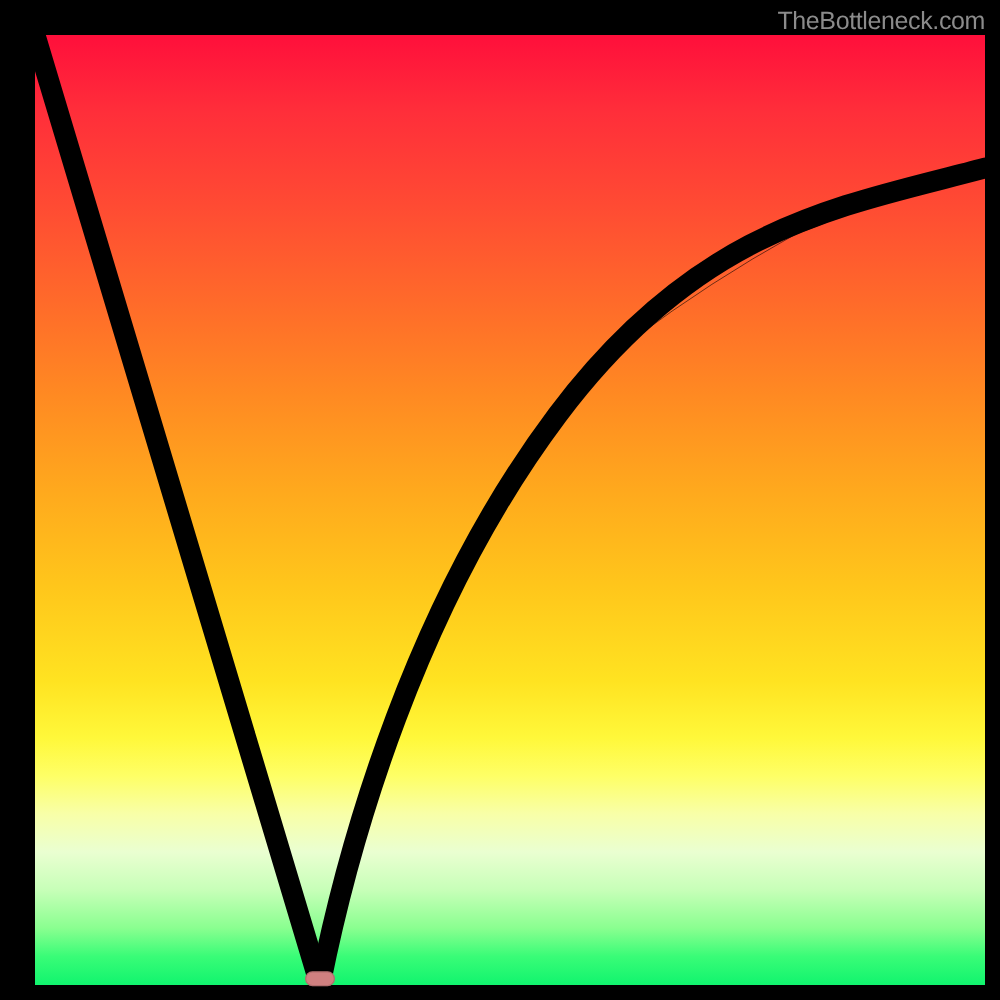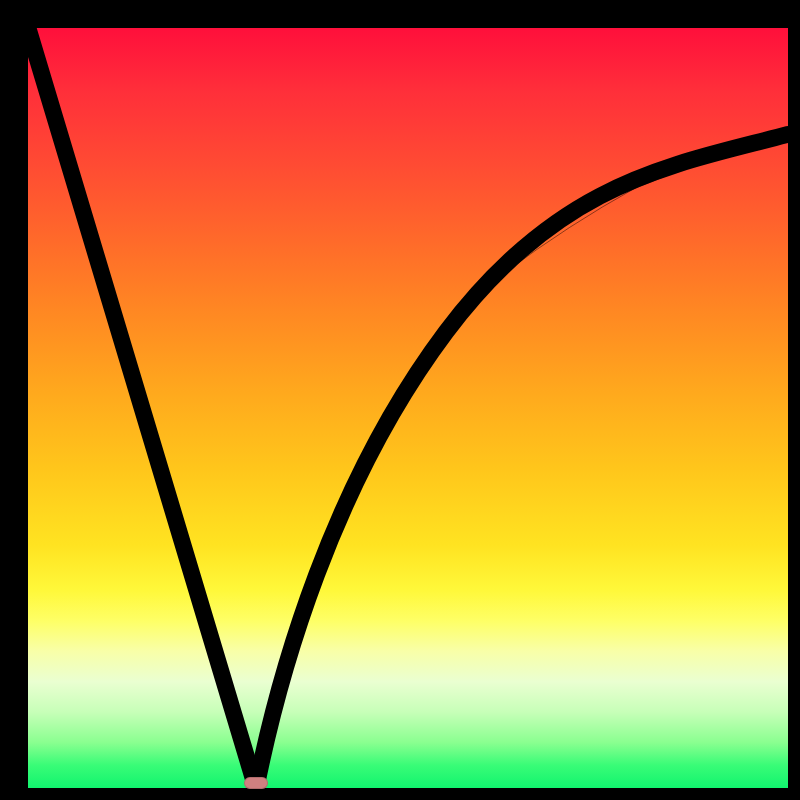--- a/index.html
+++ b/index.html
@@ -96,13 +96,14 @@
 
       <path d="M 0 0 L 30 100" fill="none" stroke="#000" stroke-width="2.2" stroke-linecap="round"></path>
       <path d="M 30 100
                C 33 85, 40 60, 55 40
                S 85 18, 100 14" fill="none" stroke="#000" stroke-width="2.2" stroke-linecap="round"></path>
     </svg>
 
     <div class="marker" style="left: calc(30% - 12px); bottom: -1px;"></div>
   </div>
 
+  <div class="watermark">TheBottleneck.com</div>
 </div>
 
 </body></html>

